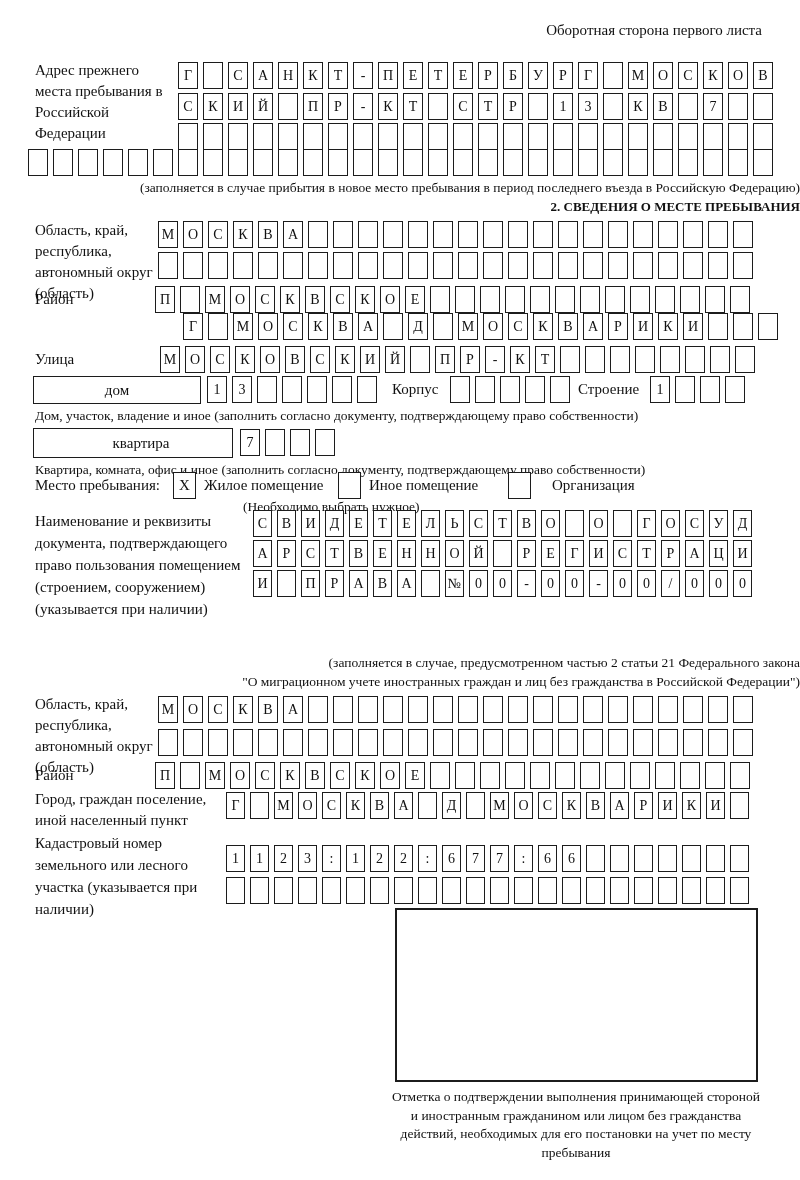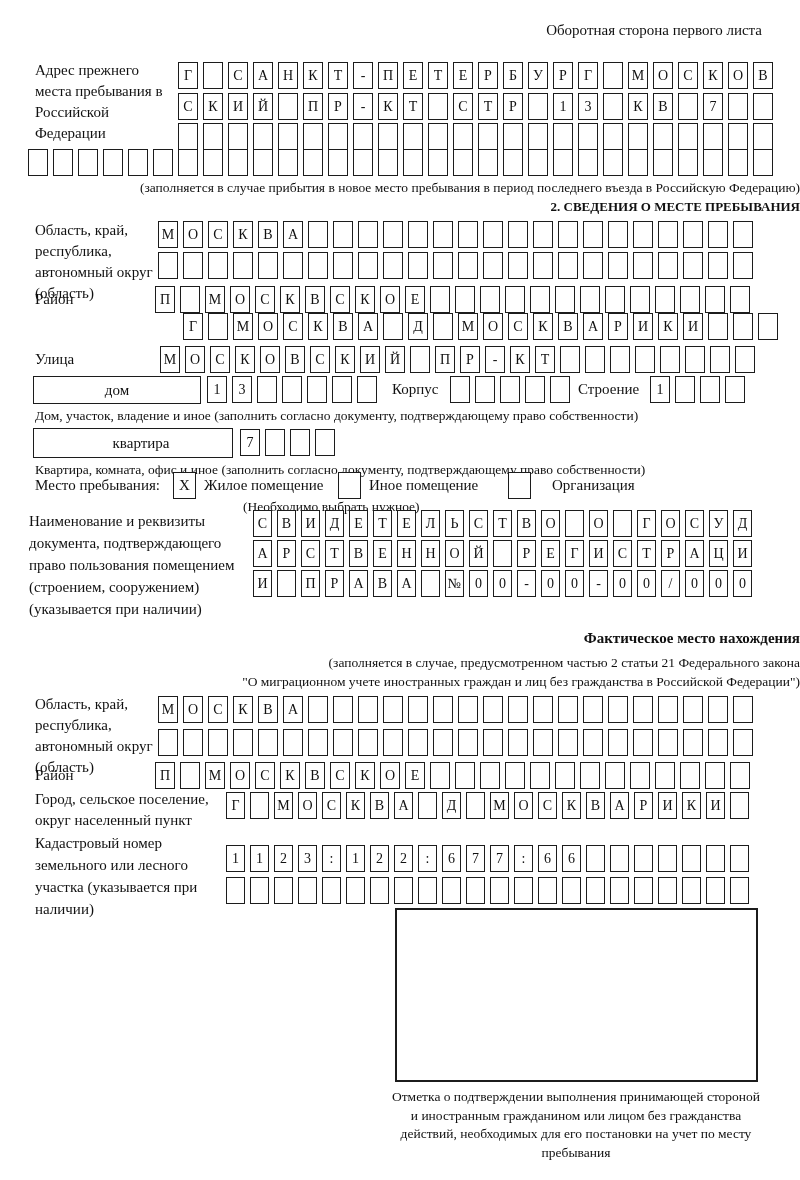--- a/index.html
+++ b/index.html
@@ -328,21 +328,21 @@
 
   <div class="abs lbl" style="top:475px;left:35px;">Место пребывания:</div>
   <div class="checkbox" style="top:472px;left:173px;">X</div>
   <div class="abs lbl" style="top:475px;left:204px;">Жилое помещение</div>
   <div class="checkbox" style="top:472px;left:338px;"></div>
   <div class="abs lbl" style="top:475px;left:369px;">Иное помещение</div>
   <div class="checkbox" style="top:472px;left:508px;"></div>
   <div class="abs lbl" style="top:475px;left:552px;">Организация</div>
   <div class="abs note" style="top:499px;left:243px;">(Необходимо выбрать нужное)</div>
 
-  <div class="abs lbl" style="top:510px;left:29px;width:218px;line-height:22px;">Наименование и реквизиты документа, подтверждающего право пользования помещением (строением, сооружением) (указывается при наличии)</div>
+  <div class="abs lbl" style="top:510px;left:35px;width:218px;line-height:22px;">Наименование и реквизиты документа, подтверждающего право пользования помещением (строением, сооружением) (указывается при наличии)</div>
   <div class="row sm" style="top:510px;left:253px;">
       <span class="cell">С</span>
       <span class="cell">В</span>
       <span class="cell">И</span>
       <span class="cell">Д</span>
       <span class="cell">Е</span>
       <span class="cell">Т</span>
       <span class="cell">Е</span>
       <span class="cell">Л</span>
       <span class="cell">Ь</span>
@@ -399,21 +399,20 @@
       <span class="cell">0</span>
       <span class="cell">-</span>
       <span class="cell">0</span>
       <span class="cell">0</span>
       <span class="cell">/</span>
       <span class="cell">0</span>
       <span class="cell">0</span>
       <span class="cell">0</span>
     </div>
 
-  <div class="abs center title" style="top:630px;font-size:15px;">Фактическое место нахождения</div>
   <div class="abs note center" style="top:655px;">(заполняется в случае, предусмотренном частью 2 статьи 21 Федерального закона</div>
   <div class="abs note center" style="top:674px;">"О миграционном учете иностранных граждан и лиц без гражданства в Российской Федерации")</div>
 
   <div class="abs lbl" style="top:694px;left:35px;width:152px;">Область, край, республика, автономный округ (область)</div>
   <div class="row" style="top:696px;left:158px;">
       <span class="cell">М</span>
       <span class="cell">О</span>
       <span class="cell">С</span>
       <span class="cell">К</span>
       <span class="cell">В</span>
@@ -485,21 +484,21 @@
       <span class="cell"></span>
       <span class="cell"></span>
       <span class="cell"></span>
       <span class="cell"></span>
       <span class="cell"></span>
       <span class="cell"></span>
       <span class="cell"></span>
       <span class="cell"></span>
     </div>
 
-  <div class="abs lbl" style="top:789px;left:35px;width:195px;">Город, сельское поселение, округ населенный пункт</div>
+  <div class="abs lbl" style="top:789px;left:35px;width:195px;">Город, граждан поселение, иной населенный пункт</div>
   <div class="row sm" style="top:792px;left:226px;">
       <span class="cell">Г</span>
       <span class="cell"></span>
       <span class="cell">М</span>
       <span class="cell">О</span>
       <span class="cell">С</span>
       <span class="cell">К</span>
       <span class="cell">В</span>
       <span class="cell">А</span>
       <span class="cell"></span>

